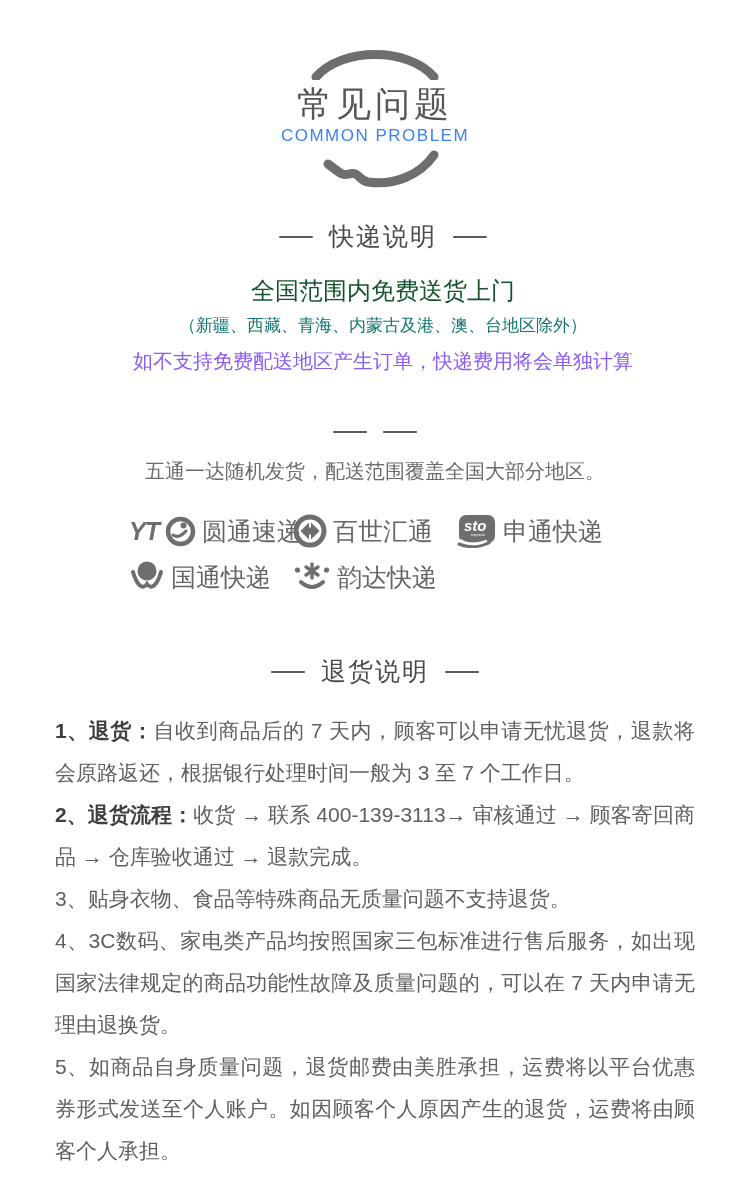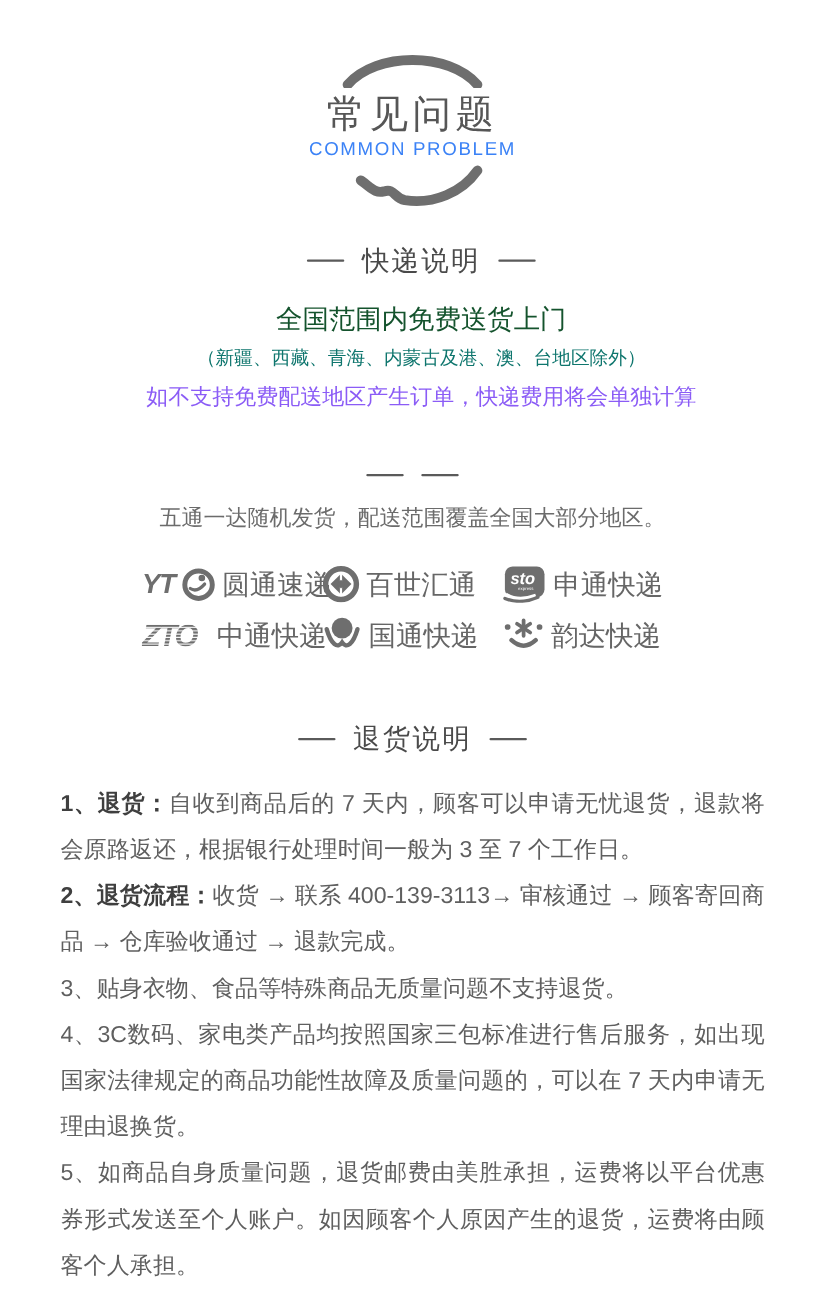--- a/index.html
+++ b/index.html
@@ -167,33 +167,20 @@
           <rect x="2" y="1" width="36" height="28" rx="7" fill="#6e6e6e"></rect>
           <text x="7" y="17" font-size="15" font-weight="800" font-style="italic" fill="#ffffff">sto</text>
           <text x="14" y="22" font-size="4" fill="#ffffff">express</text>
           <path d="M3,26 Q14,33 30,27" fill="none" stroke="#ffffff" stroke-width="2.5"></path>
           <path d="M2,30 Q16,36 32,29" fill="none" stroke="#6e6e6e" stroke-width="3" stroke-linecap="round"></path>
         </svg>
       </span>
       <span class="courier-name">申通快递</span>
     </div>
 
-    <div class="courier-cell">
-      <span>
-        <svg width="62" height="30" viewBox="0 0 62 30">
-          <defs>
-            <pattern id="zto-stripes" width="4" height="3" patternUnits="userSpaceOnUse">
-              <rect width="4" height="2" fill="#6e6e6e"></rect>
-            </pattern>
-          </defs>
-          <text x="0" y="25" font-size="28" font-weight="900" font-style="italic" fill="url(#zto-stripes)" letter-spacing="-2">ZTO</text>
-        </svg>
-      </span>
-      <span class="courier-name">中通快递</span>
-    </div>
 
     <div class="courier-cell">
       <span>
         <svg width="36" height="34" viewBox="0 0 36 34">
           <circle cx="18" cy="11" r="9.5" fill="#6e6e6e"></circle>
           <path d="M4,12 C8,26 14,30 18,24 C22,30 28,26 32,12" fill="none" stroke="#6e6e6e" stroke-width="4" stroke-linecap="round"></path>
         </svg>
       </span>
       <span class="courier-name">国通快递</span>
     </div>

